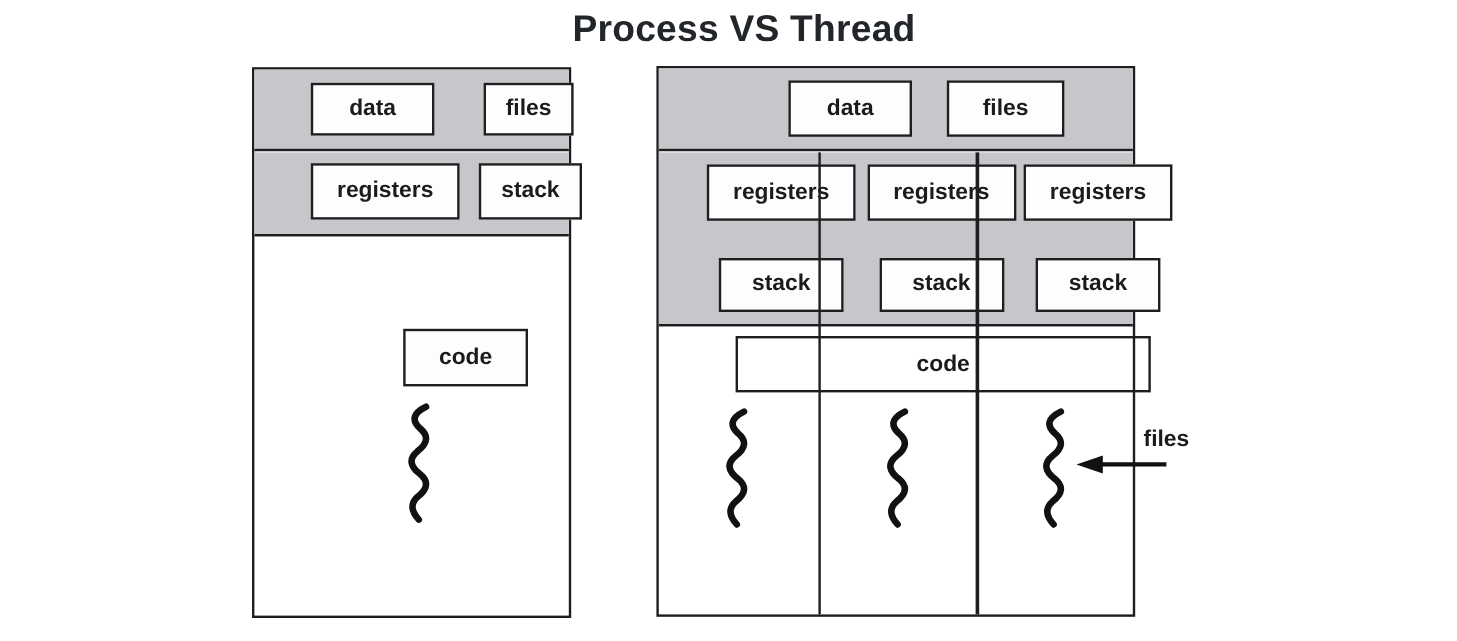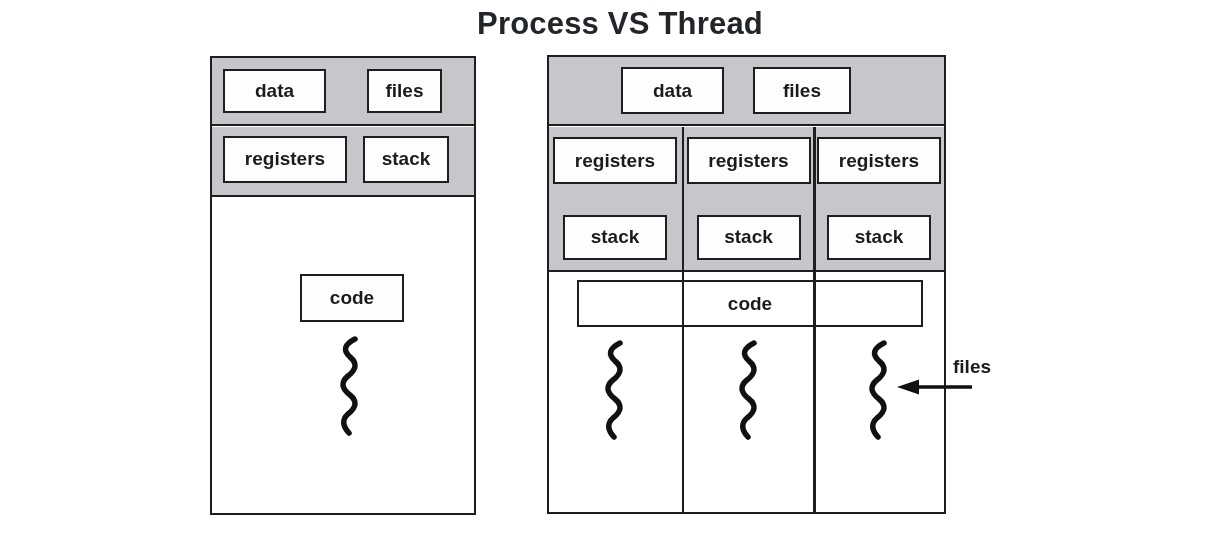--- a/index.html
+++ b/index.html
@@ -30,21 +30,21 @@
     border-bottom:2.5px solid var(--line);
   }
   #l-row1{top:0;height:66px;}
   #l-row2{top:68.5px;height:68px;}
   #r-row1{top:0;height:67px;}
   #r-row2{top:69.5px;height:143.5px;}
 
   .lbox{
     position:absolute;box-sizing:border-box;background:#fdfdfe;
     border:2.5px solid var(--line);display:flex;align-items:center;justify-content:center;
-    font-size:19px;font-weight:bold;color:var(--text);white-space:nowrap;
+    font-size:19px;font-weight:bold;color:var(--text);white-space:nowrap;margin-left:36px;
   }
   
   #l-data{left:11px;top:11px;width:103px;height:44px;}
   #l-files{left:155px;top:11px;width:75px;height:44px;}
   #l-registers{left:11px;top:9px;width:124px;height:47px;}
   #l-stack{left:151px;top:9px;width:86px;height:47px;}
   #l-code{left:88px;top:216px;width:104px;height:48px;}
   #l-squiggle{position:absolute;left:122px;top:277px;}
 
   

